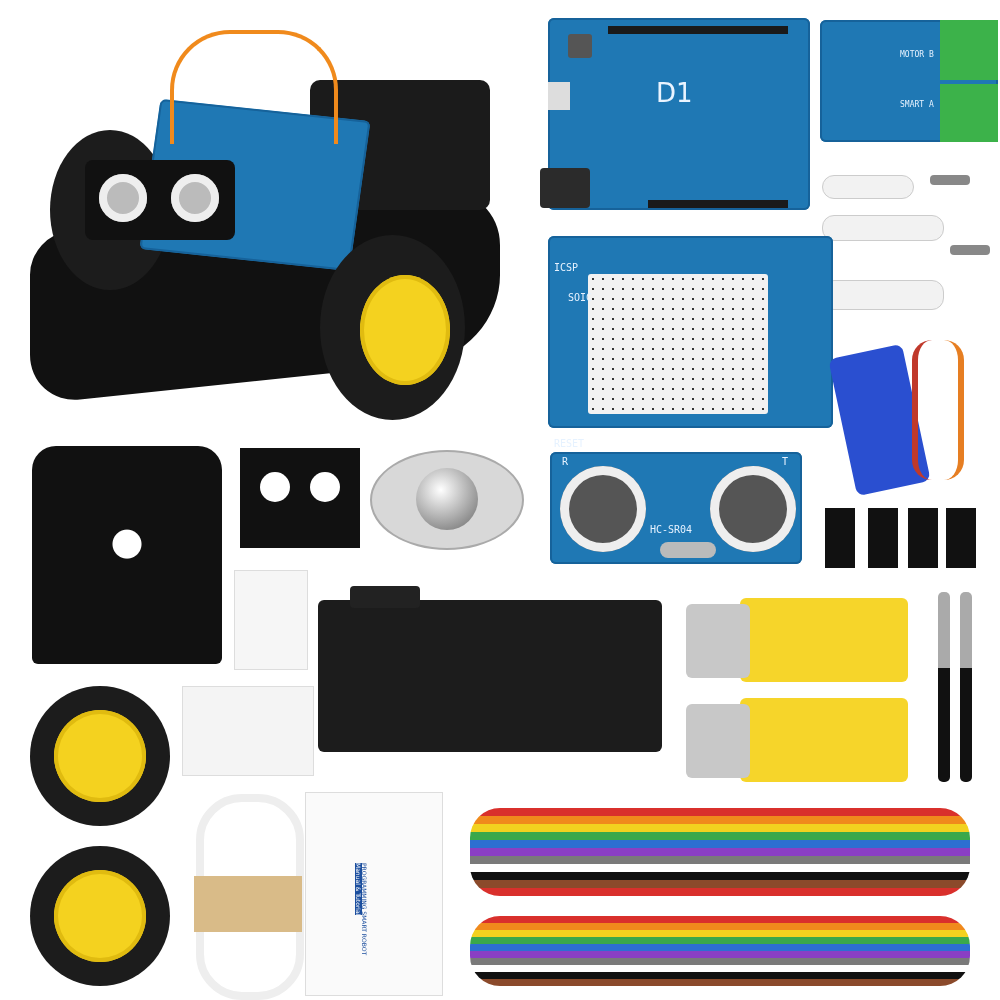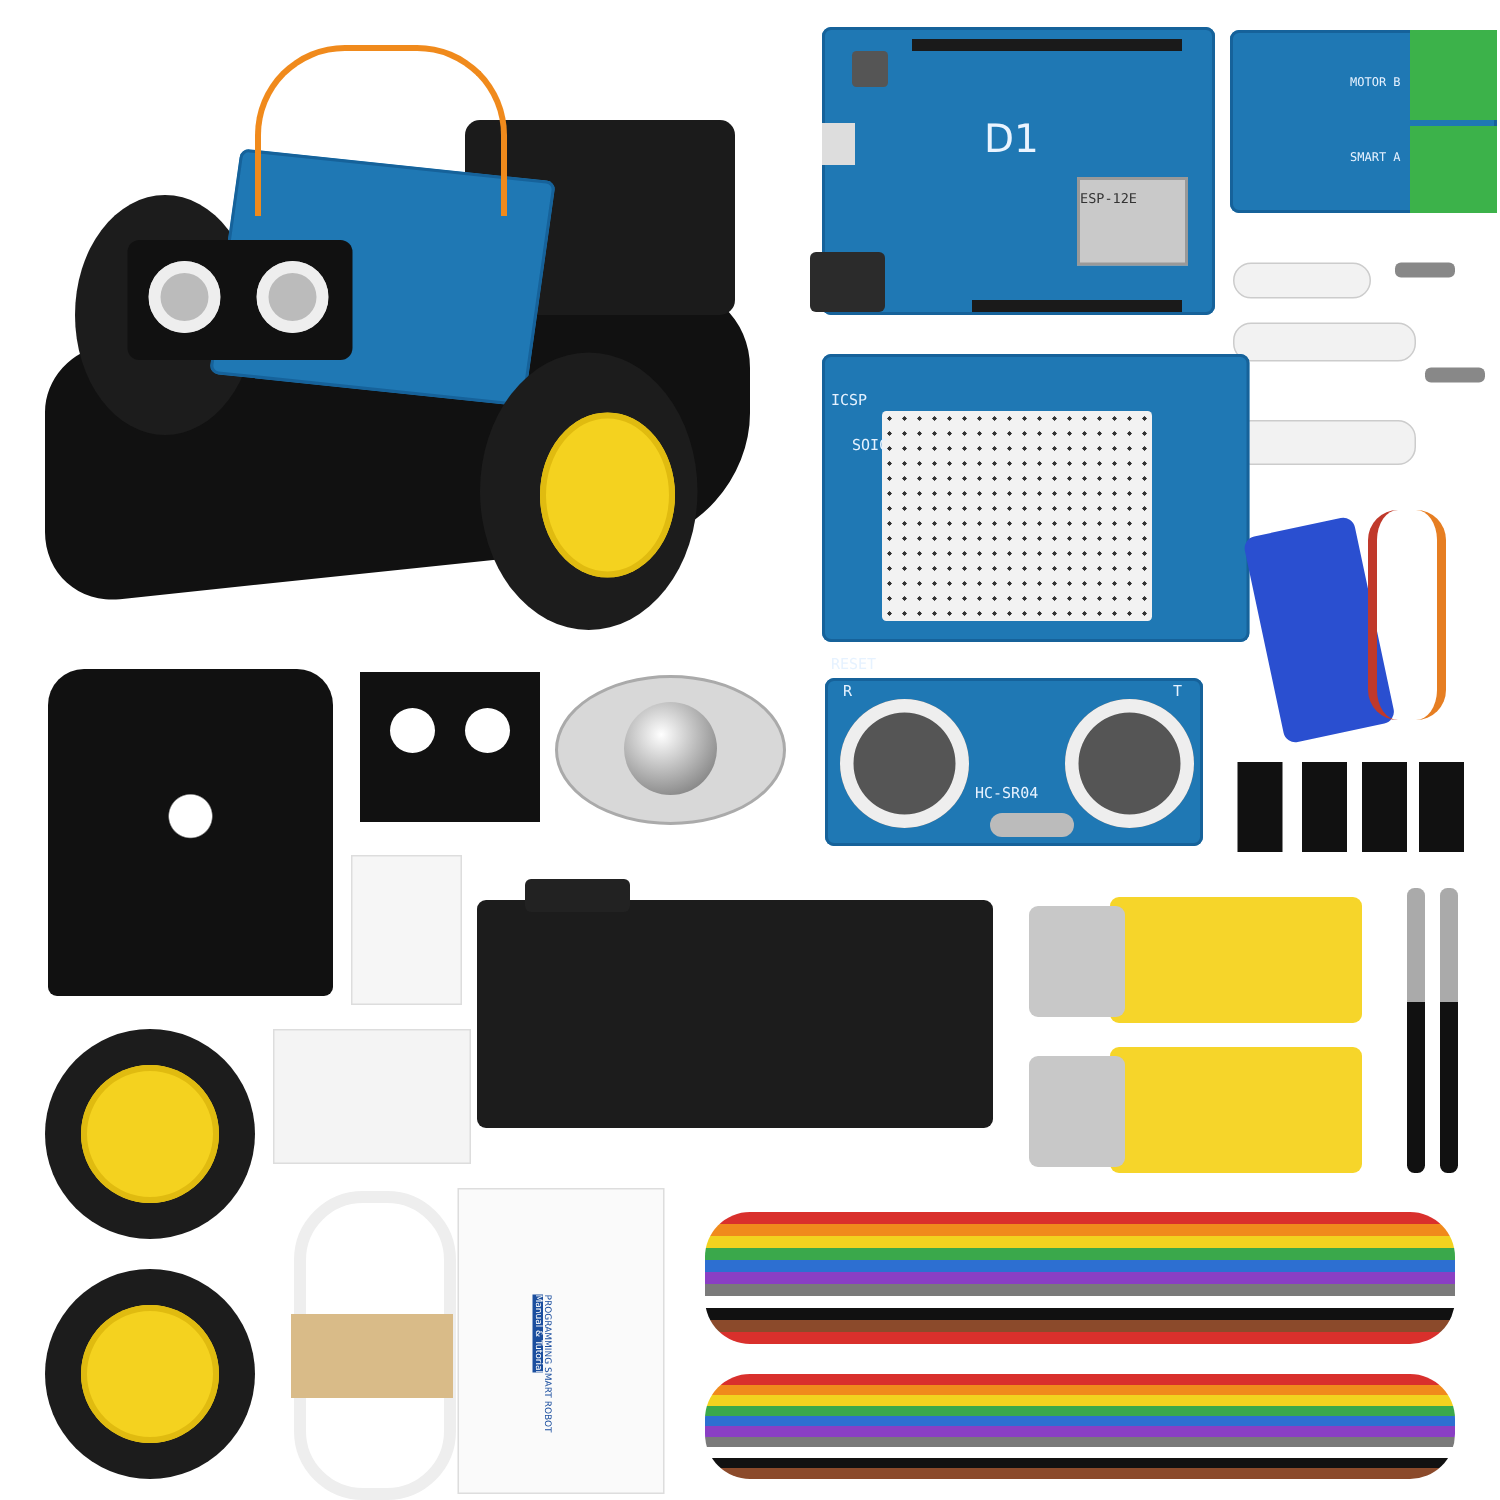--- a/index.html
+++ b/index.html
@@ -29,23 +29,20 @@
   <div class="abs wheel" style="left:290px;top:215px;width:145px;height:185px;">
     <div class="abs hub" style="left:40px;top:40px;width:90px;height:110px;"></div>
   </div>
   <div class="abs" style="left:140px;top:10px;width:160px;height:110px;border:4px solid #f08a1c;border-bottom:none;border-radius:60px 60px 0 0;"></div>
 </div>
 
 <div class="abs pcb" style="left:548px;top:18px;width:262px;height:192px;">
   <div class="abs hdr" style="left:60px;top:8px;width:180px;height:8px;"></div>
   <div class="abs hdr" style="left:100px;top:182px;width:140px;height:8px;"></div>
   <div class="abs" style="left:108px;top:60px;color:#eaf4ff;font-size:26px;">D1</div>
-  <div class="abs" style="left:170px;top:100px;width:70px;height:55px;background:#c9c9c9;border:2px solid #999;">
-    <span class="lbl" style="color:#333;font-size:9px;">ESP-12E</span>
-  </div>
   <div class="abs" style="left:-8px;top:150px;width:50px;height:40px;background:#2b2b2b;border-radius:4px;"></div>
   <div class="abs" style="left:0;top:64px;width:22px;height:28px;background:#ddd;"></div>
   <div class="abs" style="left:20px;top:16px;width:24px;height:24px;background:#555;border-radius:3px;"></div>
 </div>
 
 <div class="abs pcb" style="left:820px;top:20px;width:178px;height:122px;">
   <div class="abs" style="left:120px;top:0;width:58px;height:60px;background:#3cb24a;"></div>
   <div class="abs" style="left:120px;top:64px;width:58px;height:58px;background:#3cb24a;"></div>
   <div class="abs lbl" style="left:80px;top:30px;font-size:8px;text-align:right;">MOTOR B</div>
   <div class="abs lbl" style="left:80px;top:80px;font-size:8px;">SMART A</div>

